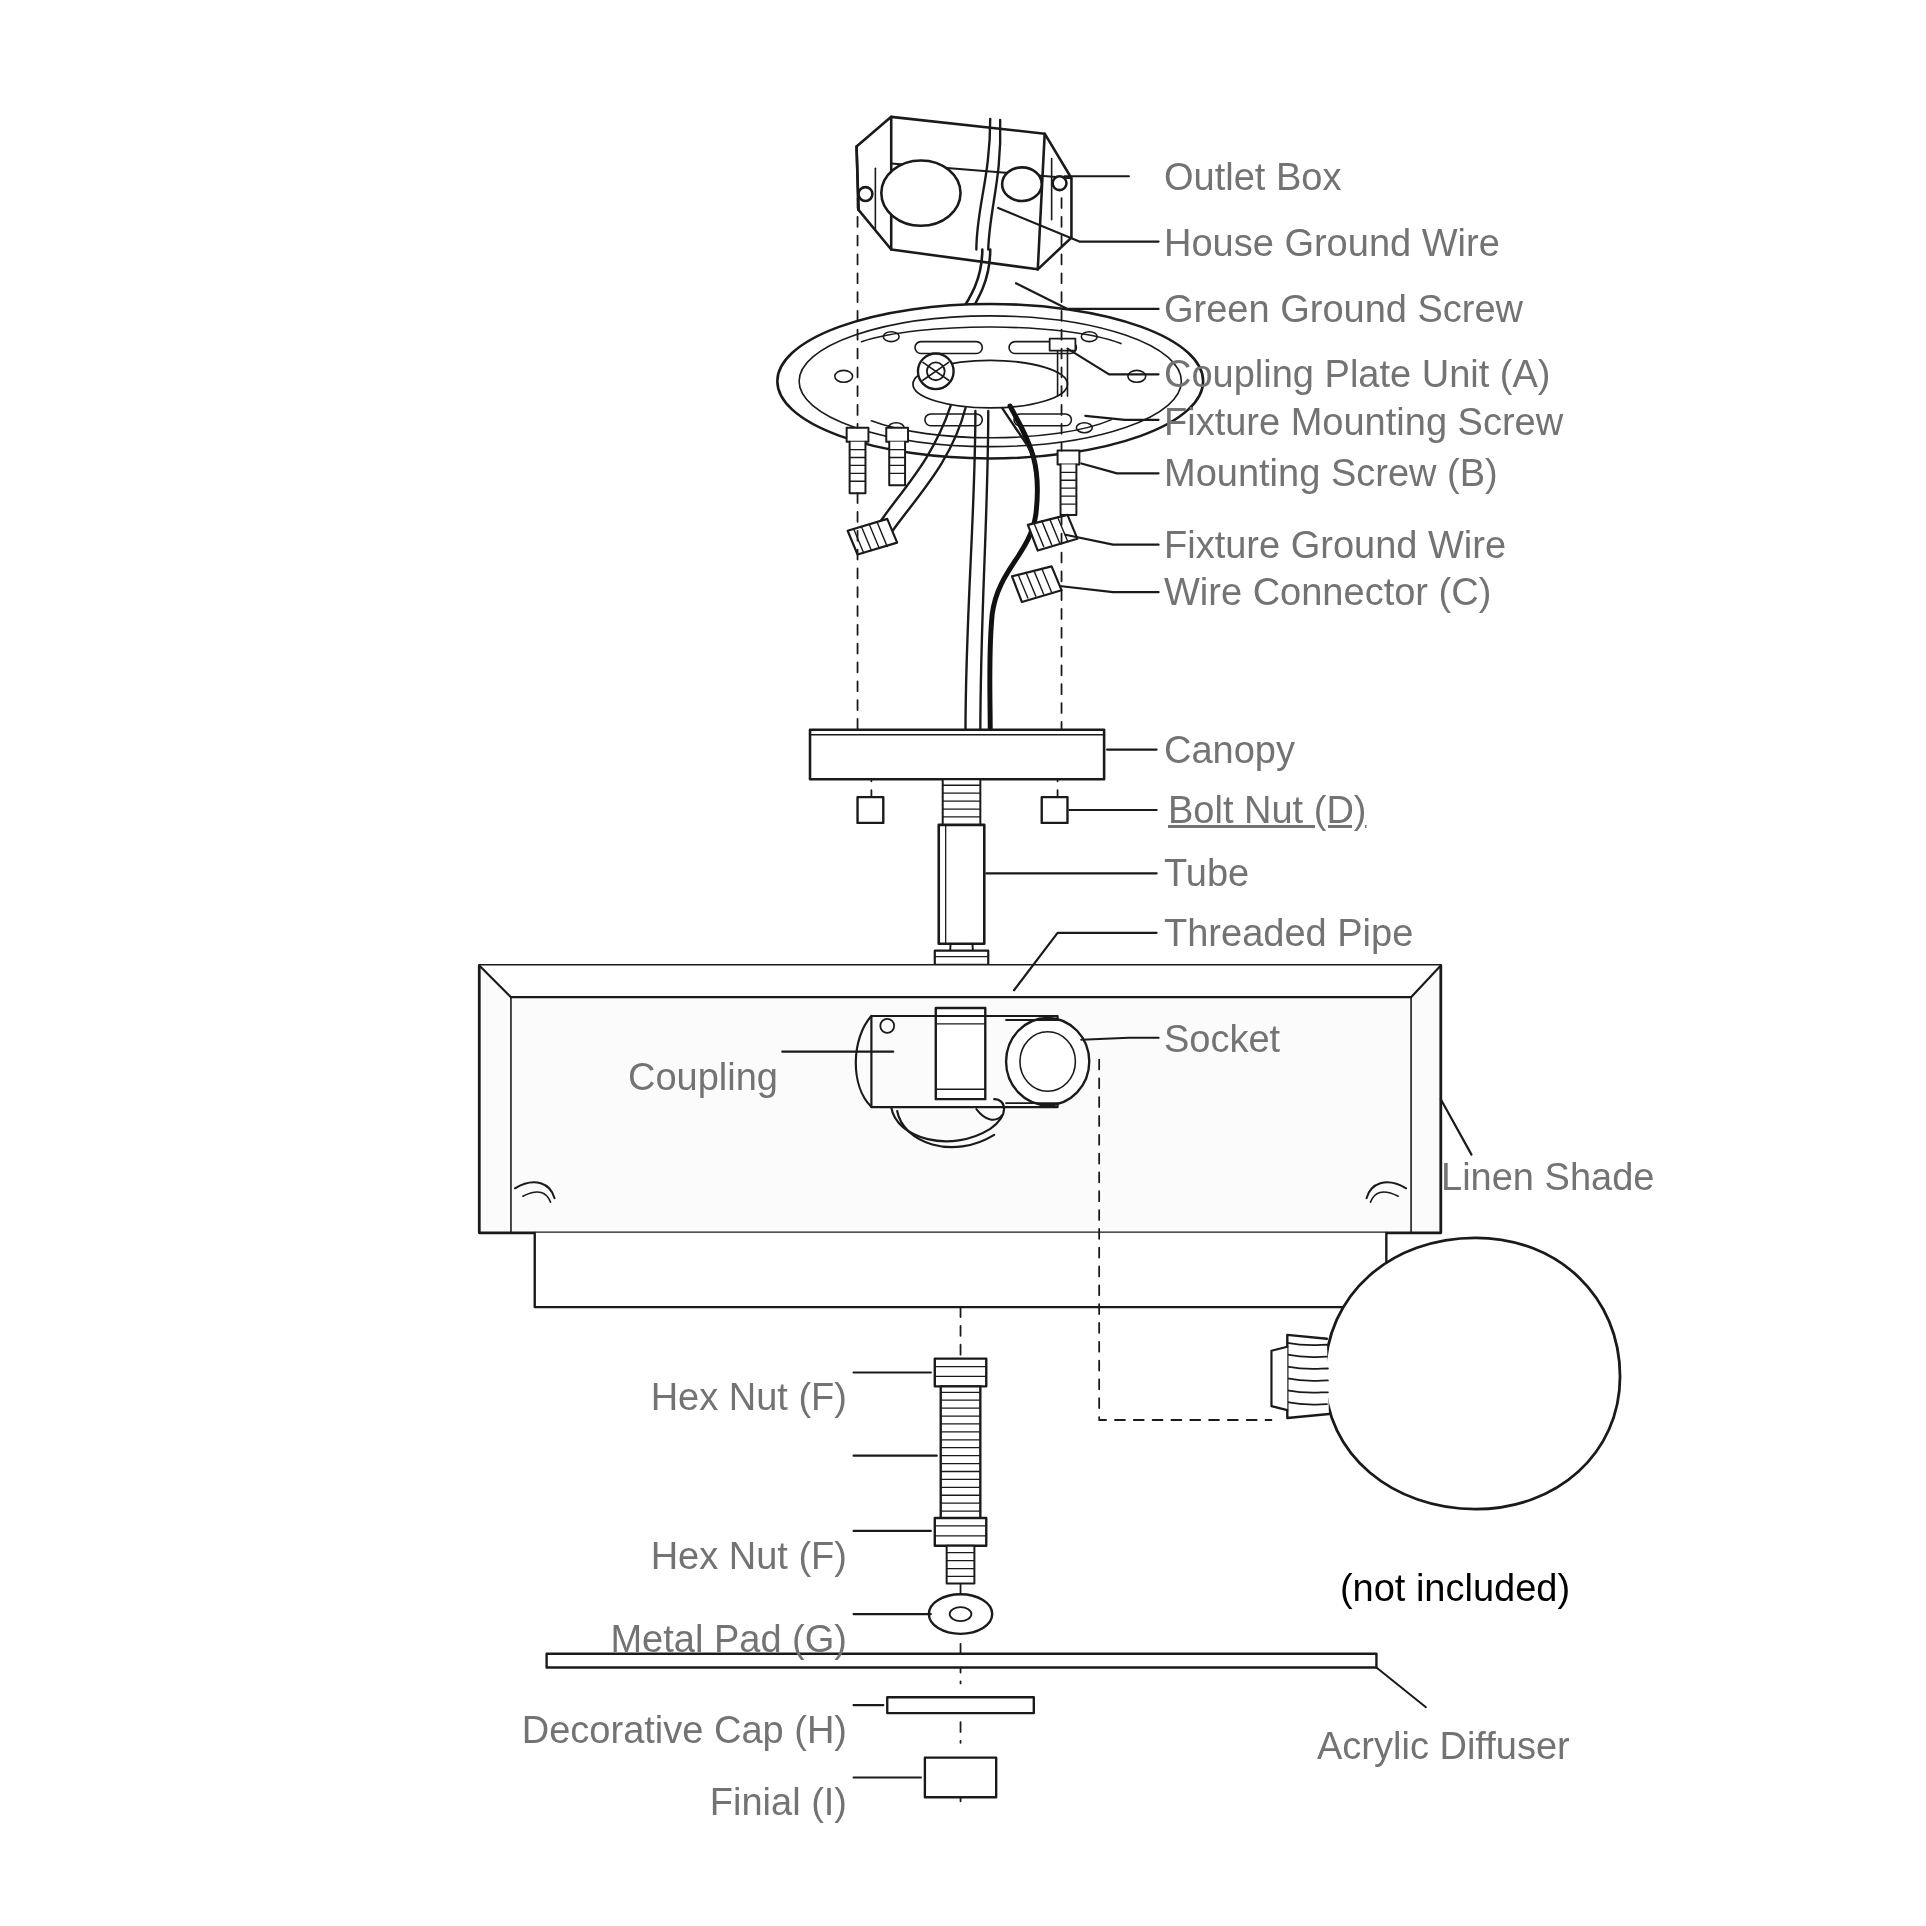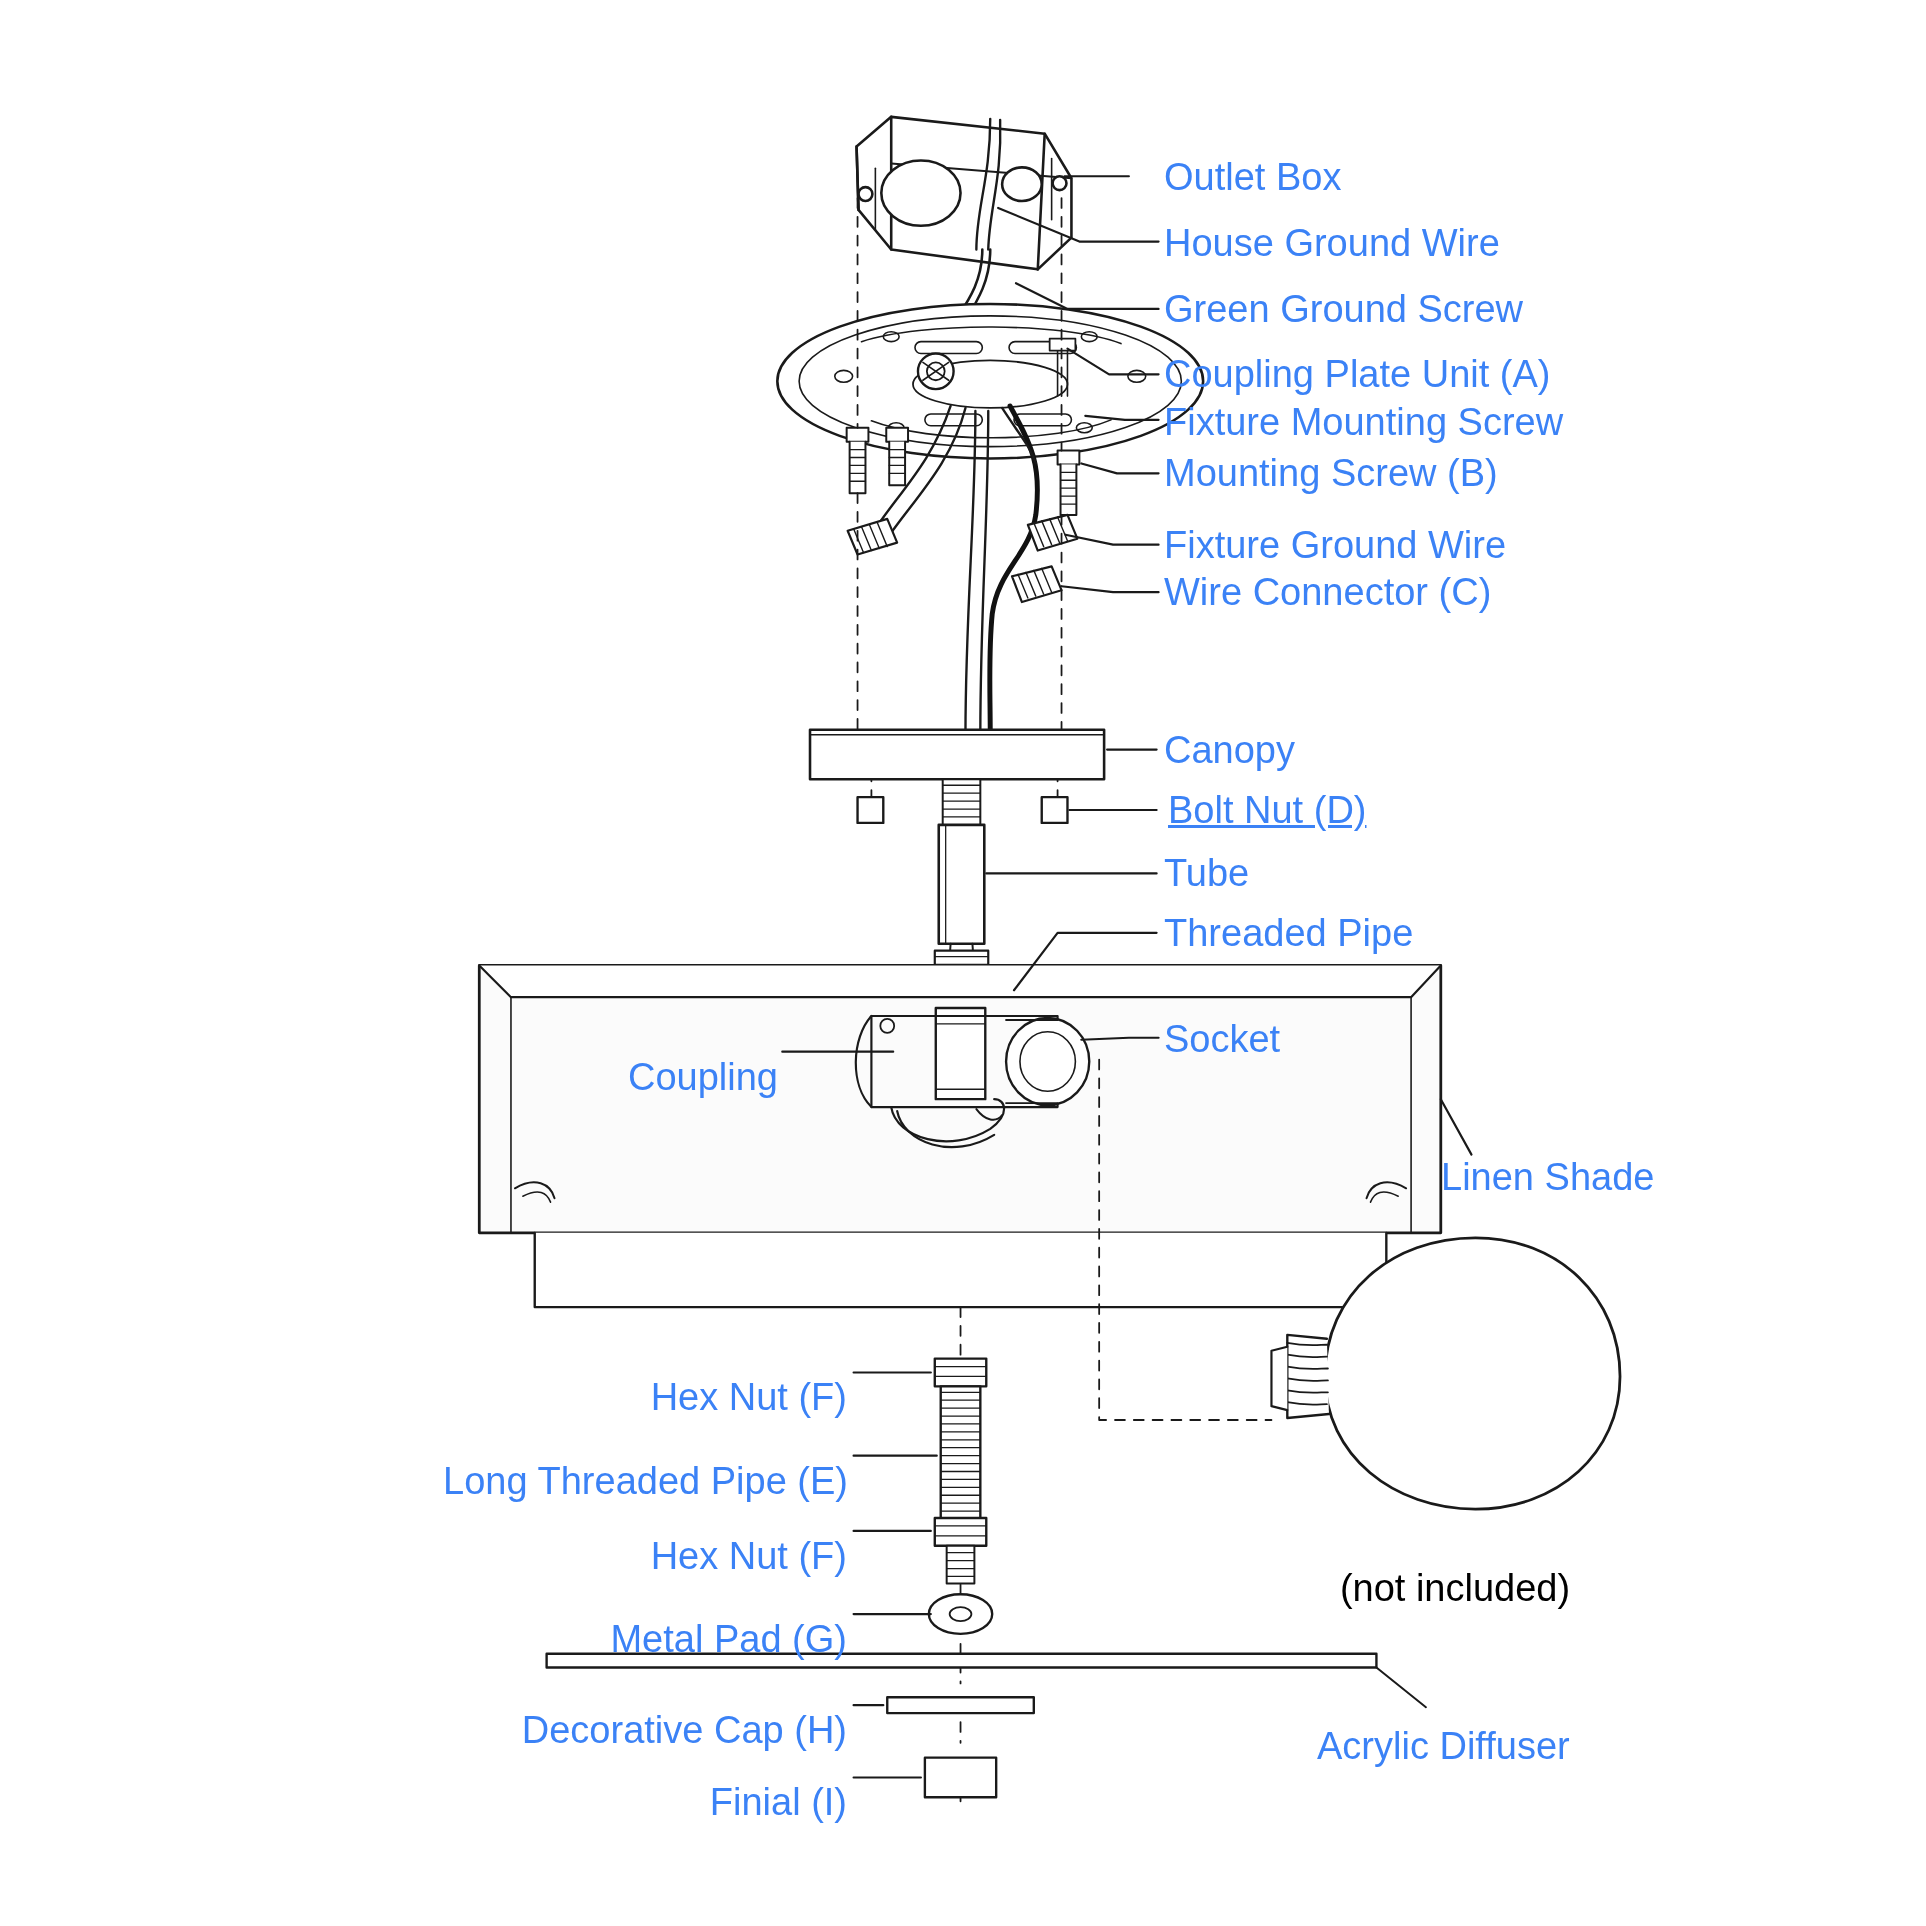--- a/index.html
+++ b/index.html
@@ -25,21 +25,21 @@
     position: absolute;
     left: 0; top: 0;
     width: 1927px;
     height: 1927px;
   }
   .lbl {
     position: absolute;
     font-size: 38px;
     line-height: 46px;
     white-space: nowrap;
-    color: #3b82f6;
+    color: #737373;
   }
   .lbl.right { text-align: left; }
   .lbl.leftal { text-align: right; margin-top: 24px; }
   .note {
     position: absolute;
     font-size: 38px;
     line-height: 48px;
     text-align: center;
     white-space: nowrap;
   }
@@ -316,21 +316,20 @@
   <div class="lbl right" style="left:1164px; top:727px;">Canopy</div>
   <div class="lbl right" style="left:1168px; top:787px;text-decoration:underline;">Bolt Nut (D)</div>
   <div class="lbl right" style="left:1164px; top:850px;">Tube</div>
   <div class="lbl right" style="left:1164px; top:910px;">Threaded Pipe</div>
 
   <div class="lbl leftal" style="left:455px; top:1030px; width:323px;">Coupling</div>
   <div class="lbl right" style="left:1164px; top:1016px;">Socket</div>
   <div class="lbl right" style="left:1441px; top:1154px;">Linen Shade</div>
 
   <div class="lbl leftal" style="left:475px; top:1350px; width:372px;">Hex Nut (F)</div>
-  <div class="lbl leftal" style="left:327px; top:1434px; width:521px;">Long Threaded Pipe (E)</div>
   <div class="lbl leftal" style="left:475px; top:1509px; width:372px;">Hex Nut (F)</div>
   <div class="lbl leftal" style="left:465px; top:1592px; width:382px;">Metal Pad (G)</div>
   <div class="lbl leftal" style="left:396px; top:1683px; width:451px;">Decorative Cap (H)</div>
   <div class="lbl leftal" style="left:495px; top:1755px; width:352px;">Finial (I)</div>
   <div class="lbl right" style="left:1317px; top:1723px;">Acrylic Diffuser</div>
 
   <div class="note" style="left:1178px; top:1564px; width:554px;">(not included)</div>
 
 </div>
 

